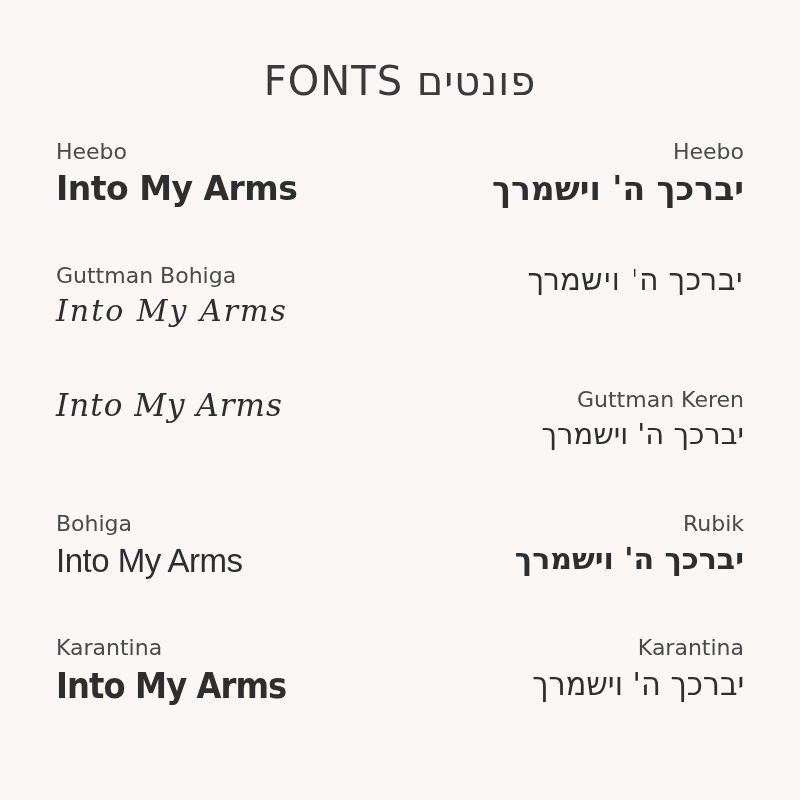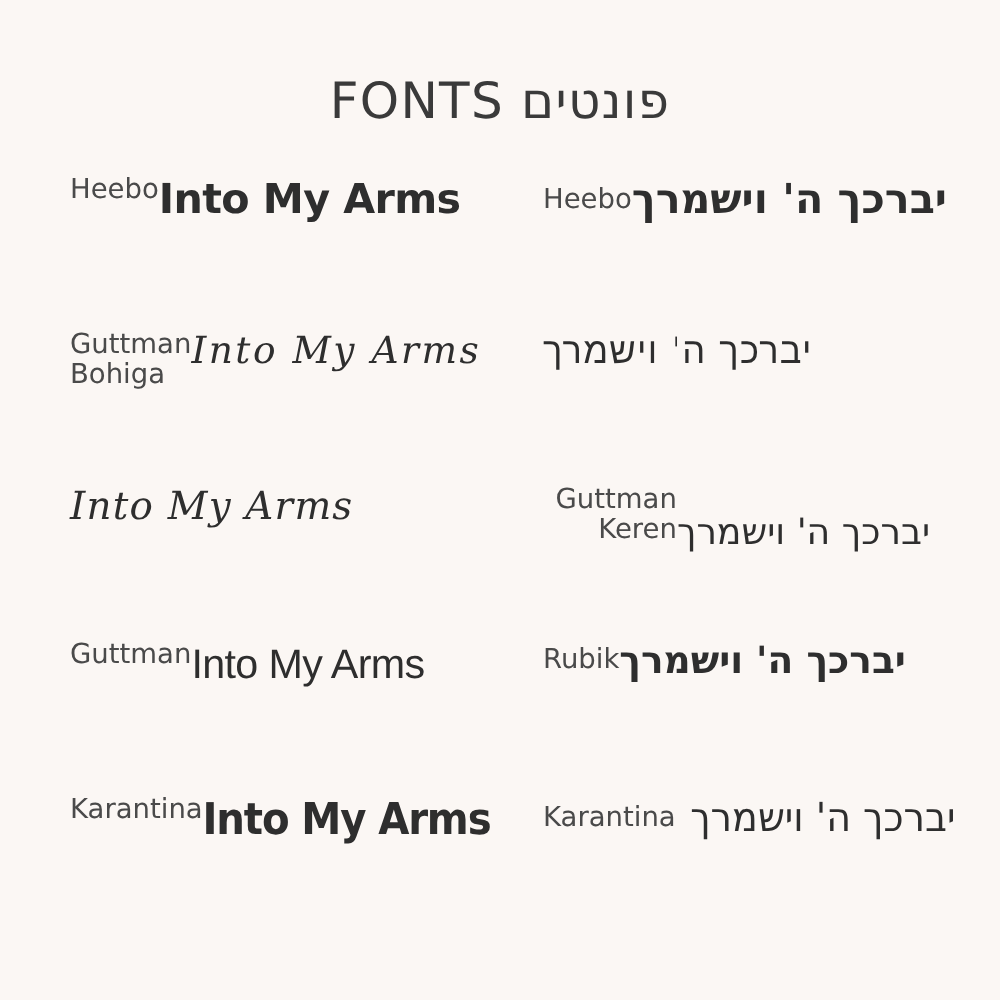--- a/index.html
+++ b/index.html
@@ -42,21 +42,21 @@
   .row {
     display: flex;
     flex-direction: row;
     justify-content: space-between;
     align-items: flex-start;
     height: 124px;
   }
   .cell {
     width: 45%;
     display: flex;
-    flex-direction: row;
+    flex-direction: column;
   }
   .cell.left {
     text-align: left;
     align-items: flex-start;
   }
   .cell.right {
     text-align: right;
     align-items: flex-end;
   }
   .font-name {
@@ -174,21 +174,21 @@
         <div class="sample s-tangerine">Into My Arms</div>
       </div>
       <div class="cell right">
         <div class="font-name">Guttman Keren</div>
         <div class="sample s-guttman">יברכך ה' וישמרך</div>
       </div>
     </div>
 
     <div class="row">
       <div class="cell left">
-        <div class="font-name">Guttman</div>
+        <div class="font-name">Bohiga</div>
         <div class="sample s-manrope">Into My Arms</div>
       </div>
       <div class="cell right">
         <div class="font-name">Rubik</div>
         <div class="sample s-rubik">יברכך ה' וישמרך</div>
       </div>
     </div>
 
     <div class="row">
       <div class="cell left">

